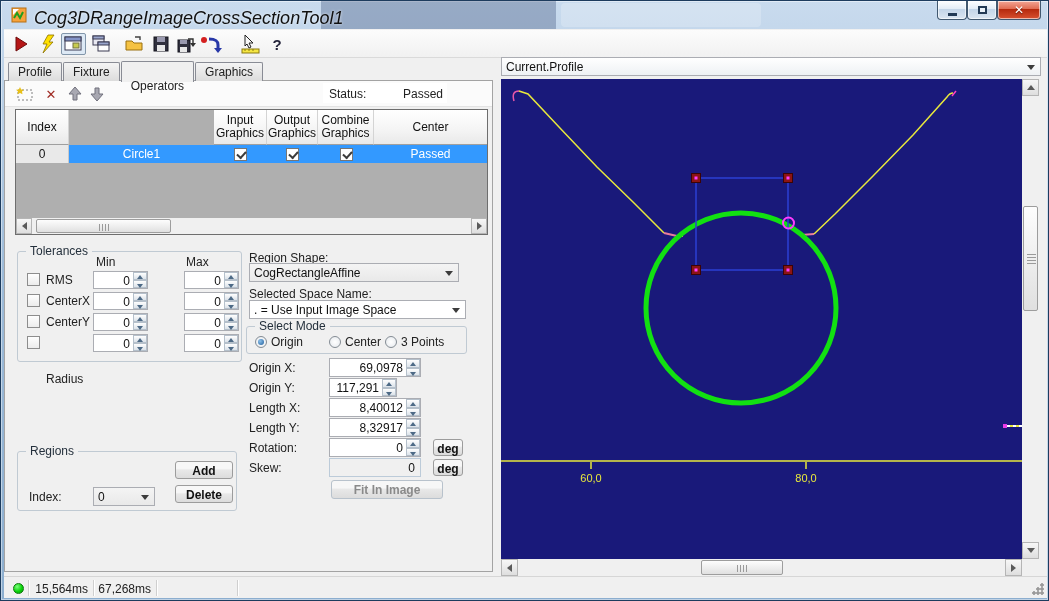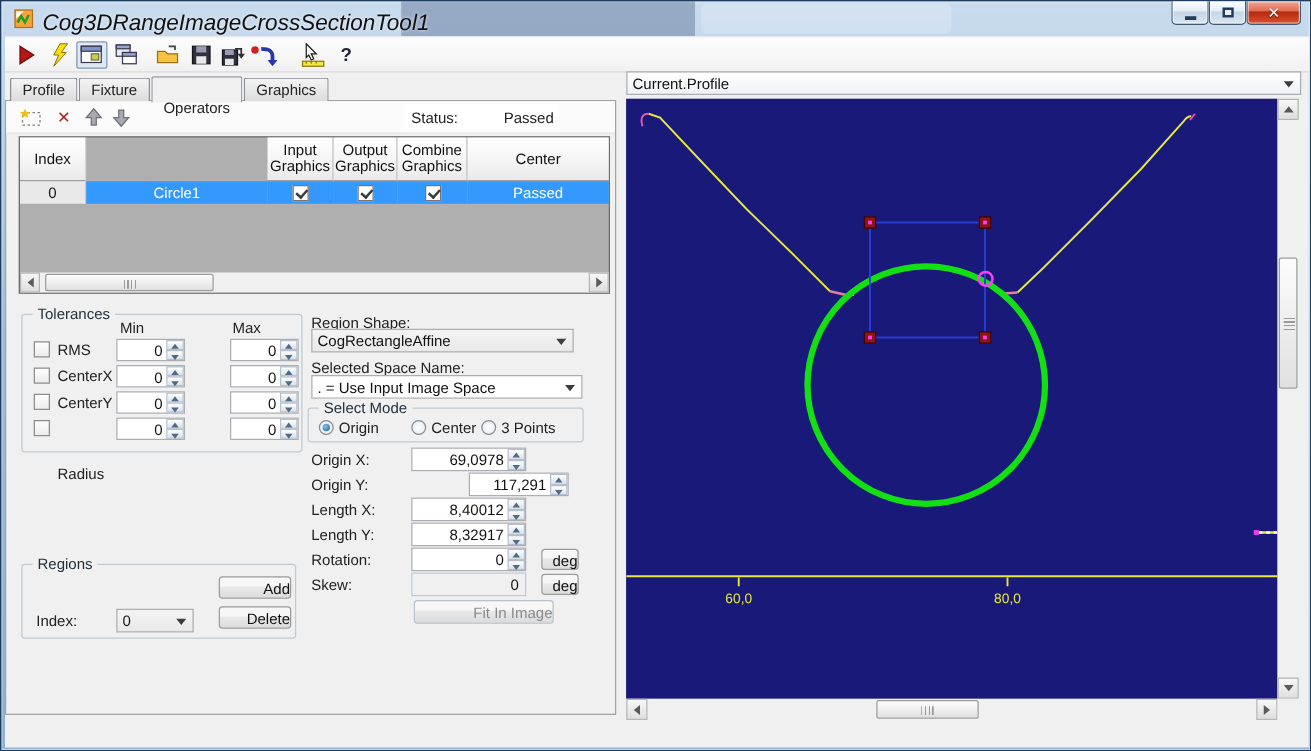--- a/index.html
+++ b/index.html
@@ -72,22 +72,22 @@
   .radio.checked::after { content:""; position:absolute; left:2px; top:2px; width:6px; height:6px; border-radius:50%;
     background:radial-gradient(circle at 35% 35%,#8cc0ea,#1f5d9b); }
   .field { position:absolute; background:#fff; border:1px solid #abadb3; text-align:right; padding:2px 17px 0 3px; color:#111; }
   .field.nospin { padding-right:5px; }
   .field.disabled { background:#f0f0f0; border-color:#bccbd9; }
   .spinner { position:absolute; right:0; top:0; bottom:0; width:14px; display:flex; flex-direction:column; }
   .spinner i { flex:1; background:linear-gradient(#fefefe,#dce3ea); border:1px solid #b5c0cb; position:relative; }
   .spinner i::after { content:""; position:absolute; left:3px; width:0; height:0; }
   .spinner i.up::after   { top:2px;  border-left:3px solid transparent; border-right:3px solid transparent; border-bottom:4px solid #4d6a86; }
   .spinner i.down::after { top:3px;  border-left:3px solid transparent; border-right:3px solid transparent; border-top:4px solid #4d6a86; }
-  .btn { position:absolute; border:1px solid #9c9c9c; border-radius:3px; color:#111; text-align:right;
-    background:linear-gradient(#f7f7f7 40%,#e8e8e8 50%,#dcdcdc); padding-top:2px; }
+  .btn { position:absolute; border:1px solid #9c9c9c; border-radius:3px; color:#111; text-align:center;
+    background:linear-gradient(#f7f7f7 40%,#e8e8e8 50%,#dcdcdc); padding-top:2px;font-weight:bold; }
   .btn.dim { color:#8a8a8a; border-color:#b8c2cc; }
   .combo { position:absolute; border:1px solid #abadb3; background:#fff; padding:2px 18px 0 4px; color:#111; white-space:nowrap; overflow:hidden; }
   .combo.gray { background:linear-gradient(#f4f4f4,#e9e9e9); }
   .combo .carrot { position:absolute; right:5px; top:7px; border-left:4px solid transparent; border-right:4px solid transparent; border-top:5px solid #3c3c3c; }
   .plabel { position:absolute; color:#222; }
   
   .img-area { position:absolute; left:500px; top:78px; width:521px; height:480px; background:#19197a; }
   .corner-box { position:absolute; left:1021px; top:558px; width:17px; height:17px; background:#f0f0f0; }
   
   .statusbar { position:absolute; left:3px; top:575px; width:1043px; height:22px; background:#f0f0f0; border-top:1px solid #d6d6d6; }
@@ -350,21 +350,21 @@
   <div class="plabel" style="left:344px;top:334px;">Center</div>
   <div class="radio" style="left:384px;top:335px;"></div>
   <div class="plabel" style="left:400px;top:334px;">3 Points</div>
 
   <div class="plabel" style="left:248px;top:360px;">Origin X:</div>
   <div class="field" style="left:328px;top:357px;width:92px;height:19px;"><span>69,0978</span><span class="spinner">
         <i class="up"></i>
         <i class="down"></i>
       </span></div>
   <div class="plabel" style="left:248px;top:380px;">Origin Y:</div>
-  <div class="field" style="left:328px;top:377px;width:80px;height:19px;margin-left:46px;"><span>117,291</span><span class="spinner">
+  <div class="field" style="left:328px;top:377px;width:68px;height:19px;"><span>117,291</span><span class="spinner">
         <i class="up"></i>
         <i class="down"></i>
       </span></div>
   <div class="plabel" style="left:248px;top:400px;">Length X:</div>
   <div class="field" style="left:328px;top:397px;width:92px;height:19px;"><span>8,40012</span><span class="spinner">
         <i class="up"></i>
         <i class="down"></i>
       </span></div>
   <div class="plabel" style="left:248px;top:420px;">Length Y:</div>
   <div class="field" style="left:328px;top:417px;width:92px;height:19px;"><span>8,32917</span><span class="spinner">
@@ -451,14 +451,24 @@
       </div>
     <div class="sb-arrow" style="right:0;top:0;width:17px;height:17px;">
         <div class="tri right"></div>
       </div>
     <div class="sb-thumb" style="left:200px;top:1px;width:82px;height:15px;">
         <div class="grip-h"></div>
       </div>
   </div>
   <div class="corner-box"></div>
 
+  <div class="statusbar">
+    <div class="led"></div>
+    <div class="sb-sep" style="left:24px;"></div>
+    <div class="sb-text" style="left:28px;width:56px;text-align:right;">15,564ms</div>
+    <div class="sb-sep" style="left:89px;"></div>
+    <div class="sb-text" style="left:93px;width:54px;text-align:right;">67,268ms</div>
+    <div class="sb-sep" style="left:152px;"></div>
+    <div class="sb-sep" style="left:233px;"></div>
+    <div class="resize-grip"></div>
+  </div>
 
 </div>
 
 </body></html>

